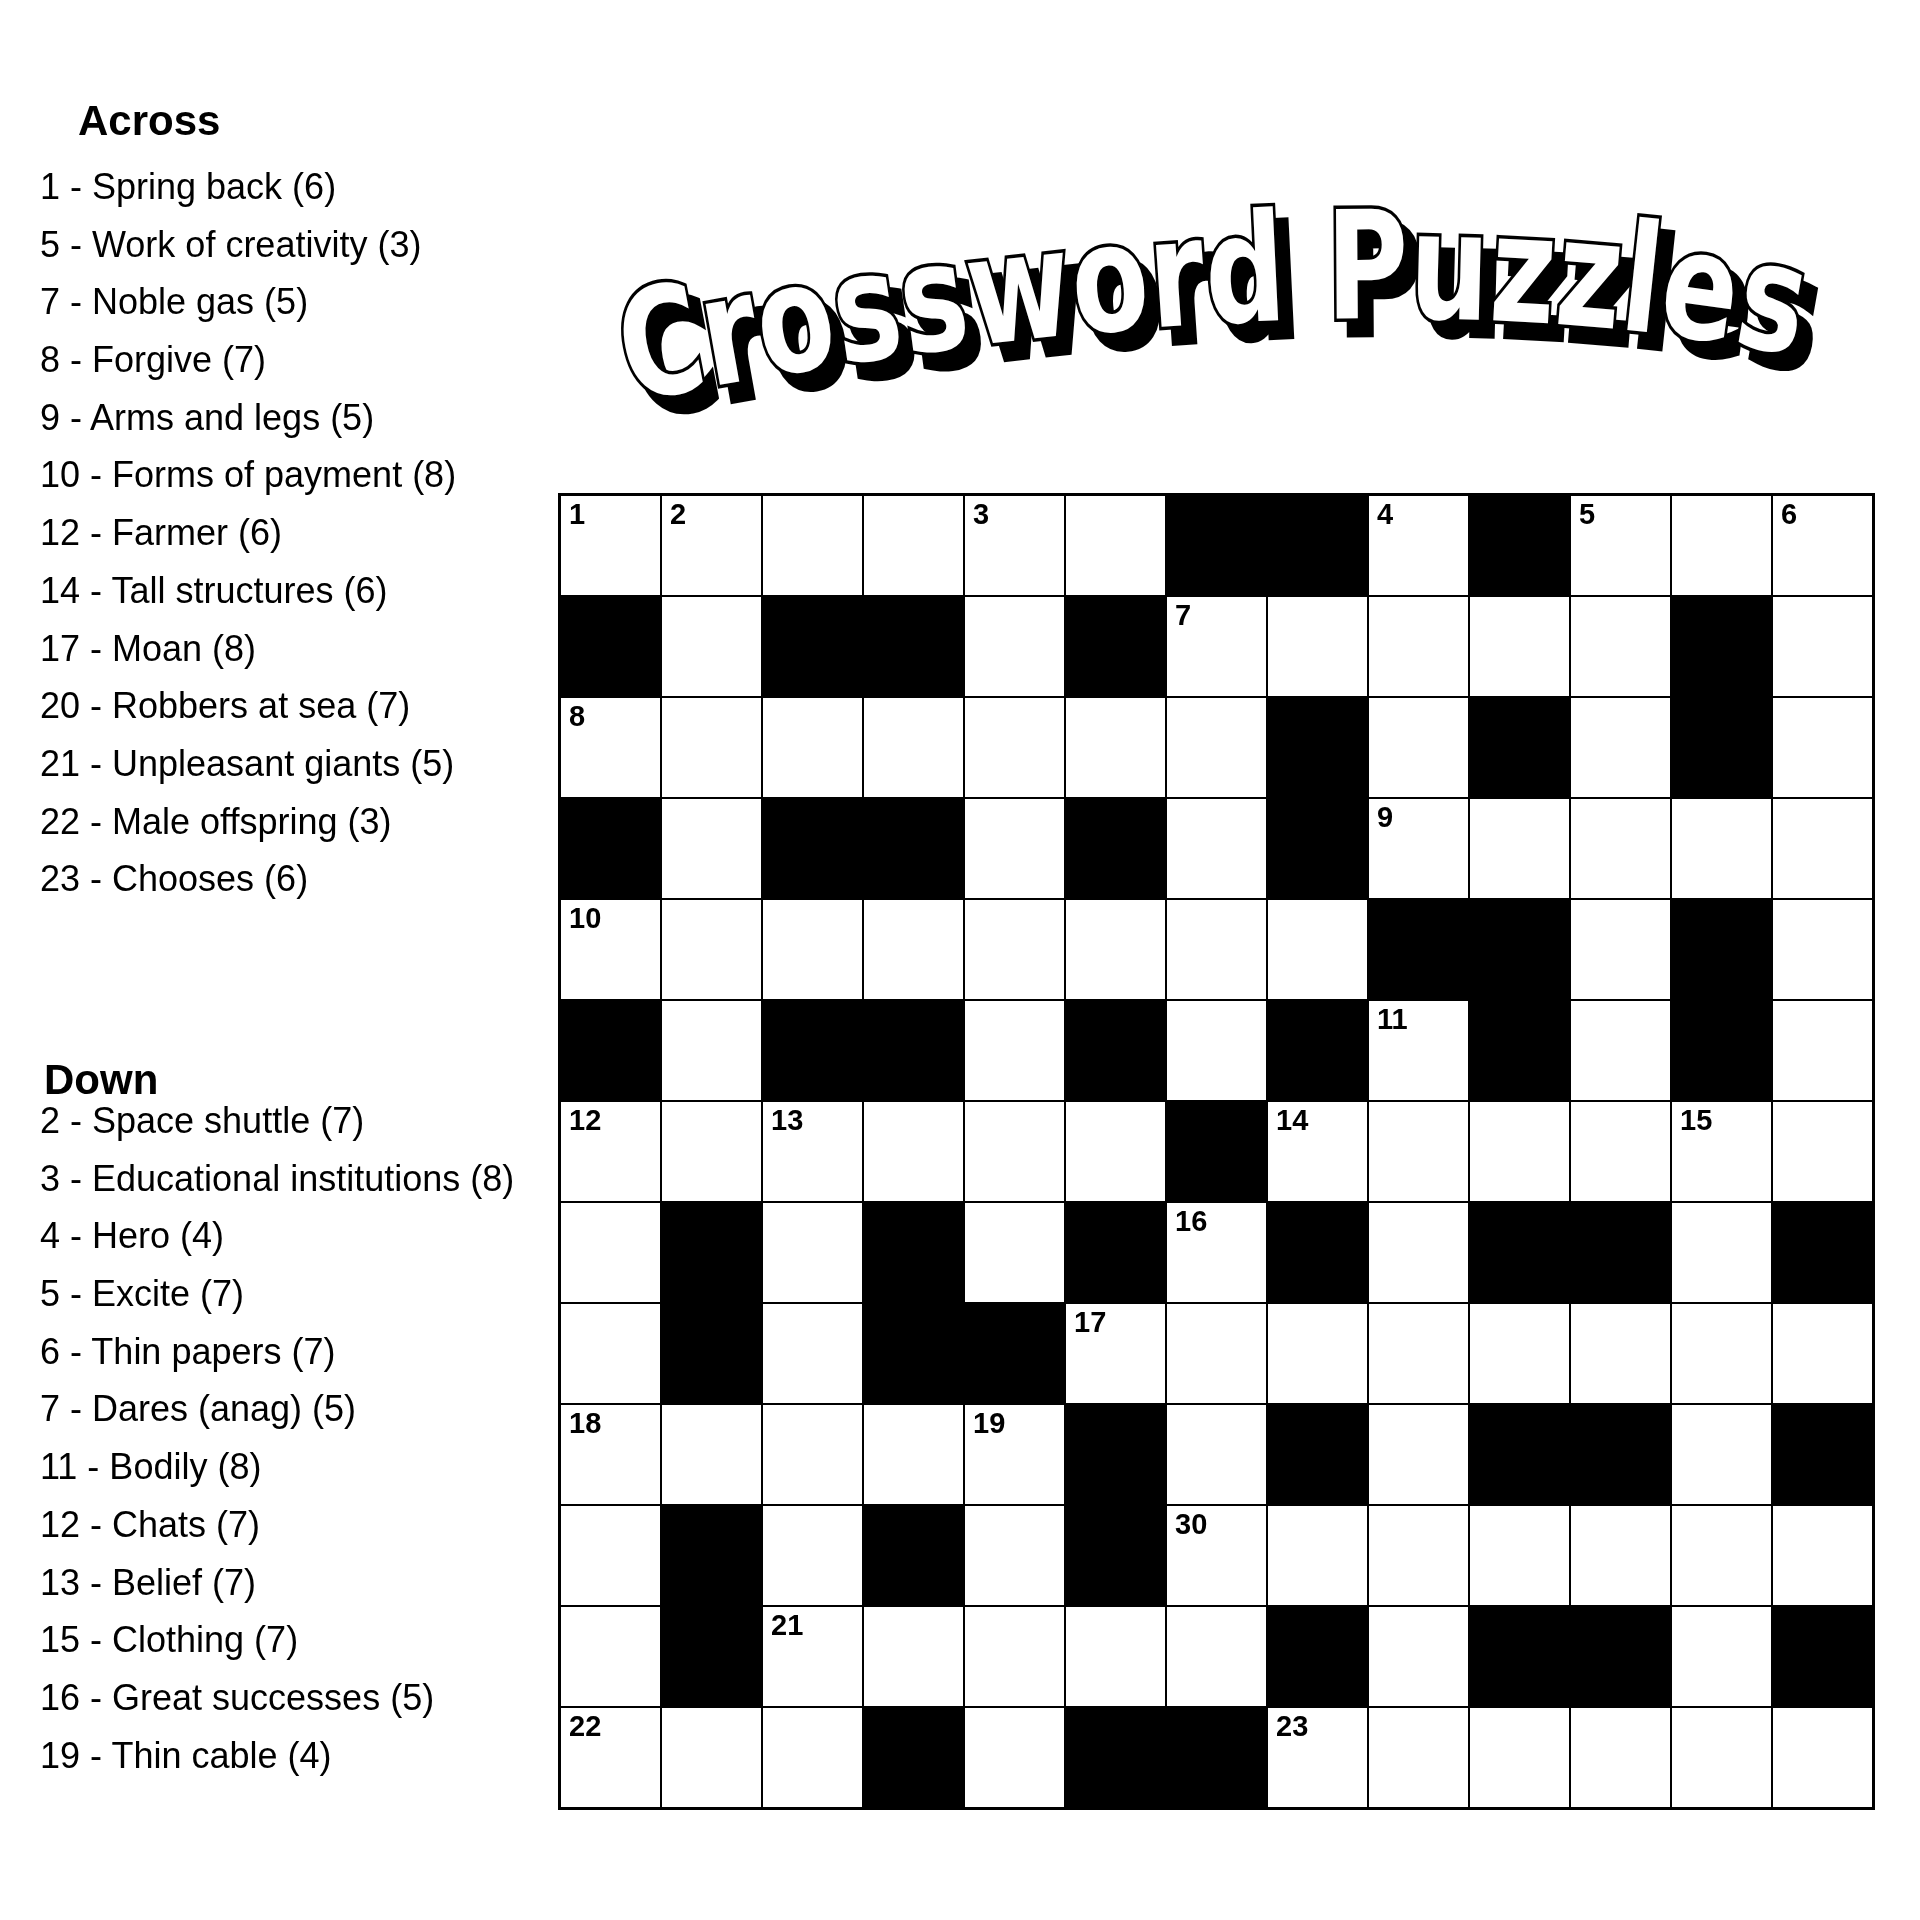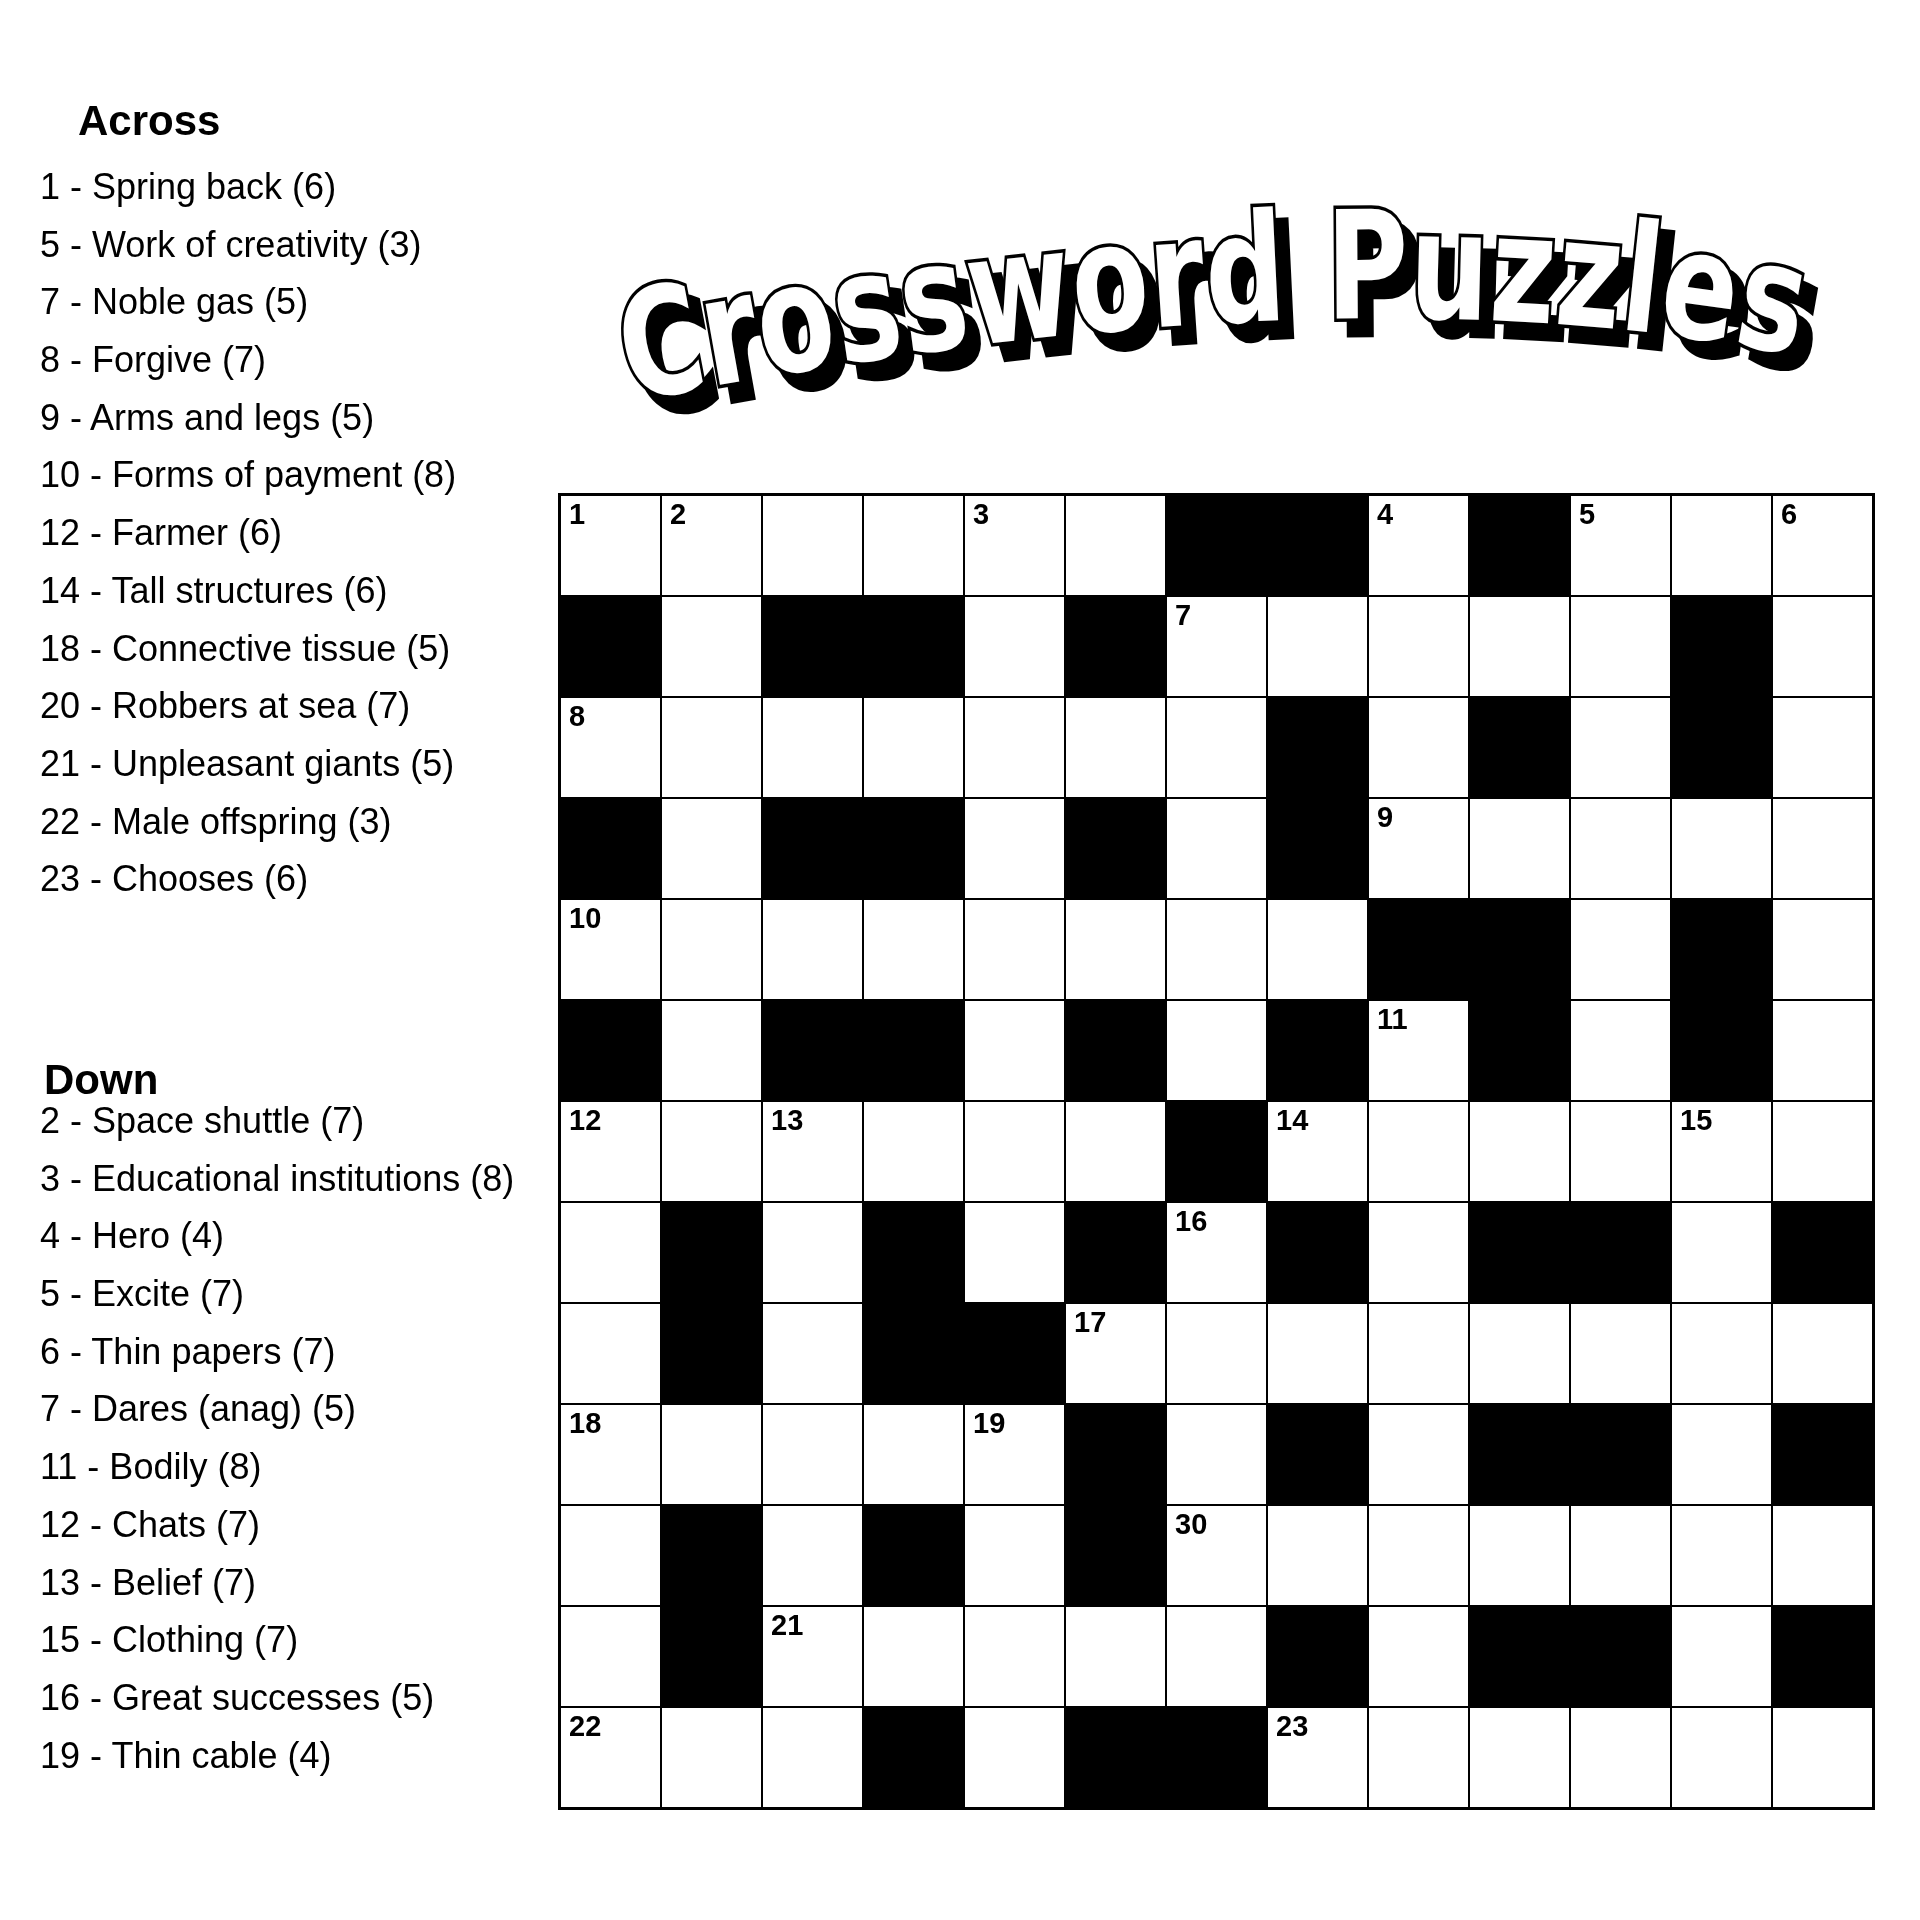--- a/index.html
+++ b/index.html
@@ -88,21 +88,21 @@
 
   <div class="clue-list" id="across-list">
       <div class="clue">1 - Spring back (6)</div>
       <div class="clue">5 - Work of creativity (3)</div>
       <div class="clue">7 - Noble gas (5)</div>
       <div class="clue">8 - Forgive (7)</div>
       <div class="clue">9 - Arms and legs (5)</div>
       <div class="clue">10 - Forms of payment (8)</div>
       <div class="clue">12 - Farmer (6)</div>
       <div class="clue">14 - Tall structures (6)</div>
-      <div class="clue">18 - Connective tissue (5)</div>
+      <div class="clue">17 - Moan (8)</div>
       <div class="clue">20 - Robbers at sea (7)</div>
       <div class="clue">21 - Unpleasant giants (5)</div>
       <div class="clue">22 - Male offspring (3)</div>
       <div class="clue">23 - Chooses (6)</div>
     </div>
 
   <div class="heading" id="down-heading">Down</div>
 
   <div class="clue-list" id="down-list">
       <div class="clue">2 - Space shuttle (7)</div>

